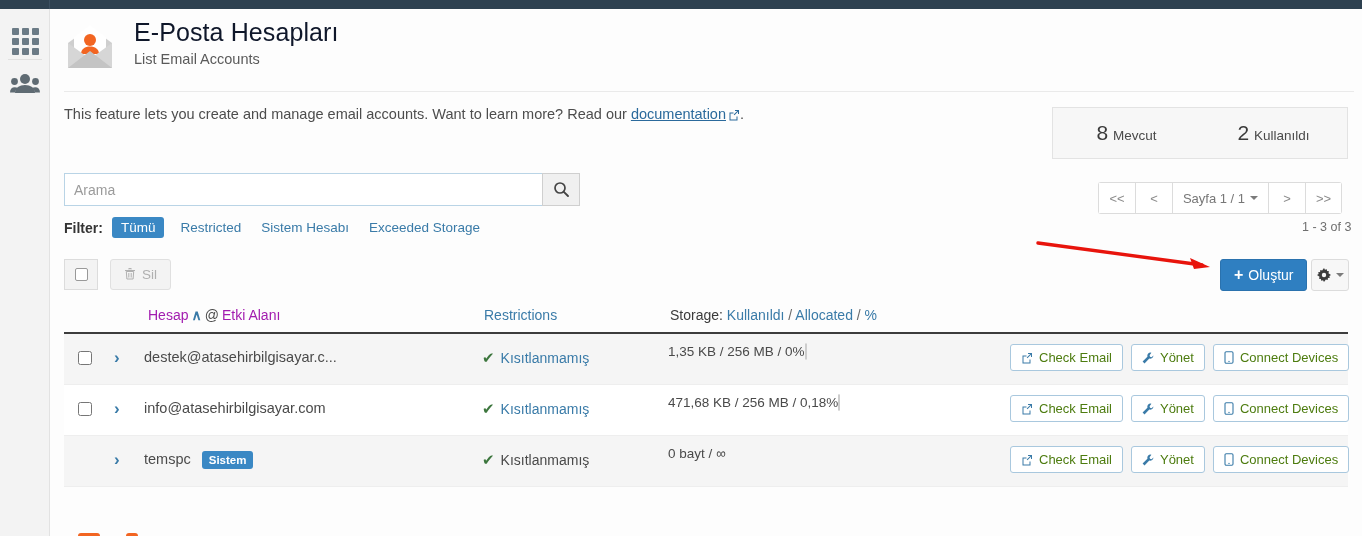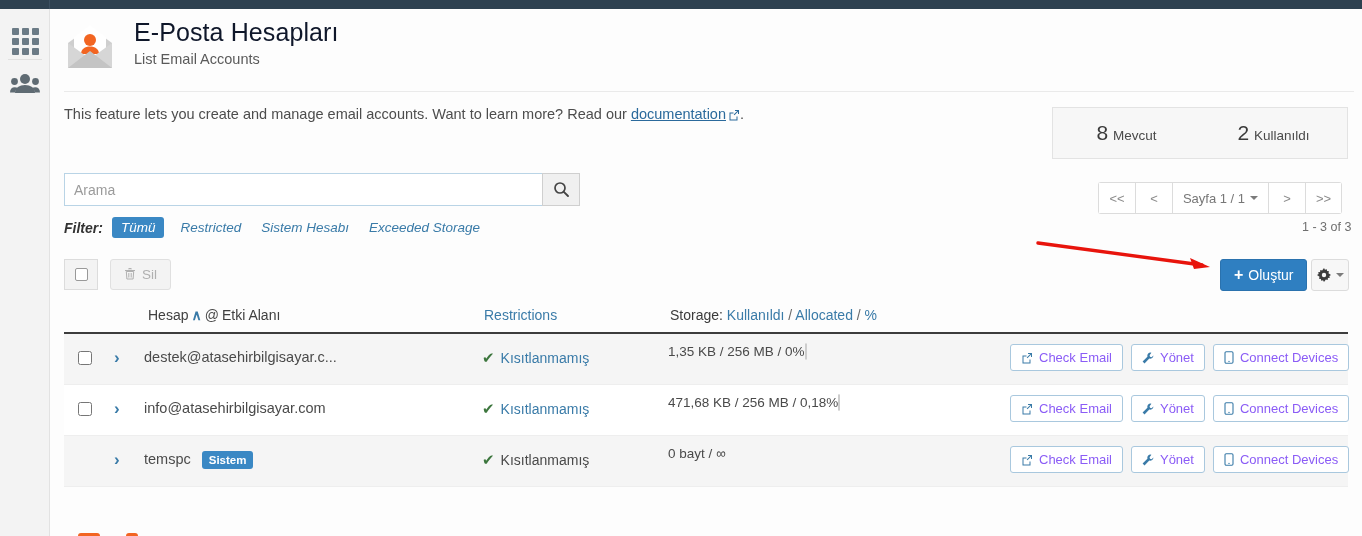--- a/index.html
+++ b/index.html
@@ -95,21 +95,21 @@
   }
   .search-input::placeholder { color: #9b9b9b; }
   .search-btn {
     width: 38px; height: 33px; border: 1px solid #cfcfcf; background: #f0f0f0;
     display: flex; align-items: center; justify-content: center; cursor: pointer;
   }
 
   
   .filter-row {
     position: absolute; top: 208px; left: 14px;
-    display: flex; align-items: center; font-size: 14px; font-style: italic;
+    display: flex; align-items: center; font-size: 14px;
   }
   .filter-label { font-weight: bold; color: #333; margin-right: 9px; }
   .filter-pill {
     background: #3a88c4; color: #fff; border-radius: 3px;
     padding: 3px 9px; font-size: 13.5px; margin-right: 16px; cursor: pointer;
   }
   .filter-link {
     color: #3a7ba8; font-size: 13.5px; margin-right: 20px;
     text-decoration: none; cursor: pointer;
   }
@@ -165,21 +165,21 @@
     display: flex; align-items: center; justify-content: center;
   }
 
   
   .table { position: absolute; top: 292px; left: 14px; width: 1284px; }
   .thead {
     height: 33px; display: flex; align-items: center;
     border-bottom: 2px solid #3c3c3c; font-size: 14px;
   }
   .th-acct { position: absolute; left: 84px; top: 6px; }
-  .th-acct a { color: #404040; text-decoration: none; }
+  .th-acct a { color: #a21caf; text-decoration: none; }
   .th-acct .at { color: #4a4a4a; margin: 0 3px; }
   .th-restrict { position: absolute; left: 420px; top: 6px; color: #3a7ba8; }
   .th-storage { position: absolute; left: 606px; top: 6px; color: #3b3b3b; }
   .th-storage a { color: #3a7ba8; text-decoration: none; }
   .th-storage .sl { color: #6a6a6a; }
 
   .row {
     position: relative; height: 51px; border-bottom: 1px solid #eeeeee;
     display: block;
   }
@@ -208,21 +208,21 @@
   .tick { color: #3c763d; margin-right: 6px; font-size: 15px; }
   .cell-restrict a { color: #3a7ba8; text-decoration: none; }
   .cell-restrict .plain { color: #4a4a4a; }
   .cell-storage { position: absolute; left: 604px; top: 10px; font-size: 13.5px; color: #4a4a4a; }
   .bar {
     margin-top: 7px; width: 200px; height: 9px; border: 1px solid #cdcdcd;
     border-radius: 5px; background: #fbfbfb;
   }
   .cell-actions { position: absolute; left: 946px; top: 10px; display: flex; gap: 8px; }
   .act-btn {
-    height: 27px; border: 1px solid #a9c8de; background: #fff; color: #8b5cf6;
+    height: 27px; border: 1px solid #a9c8de; background: #fff; color: #4d7c0f;
     font-size: 13px; padding: 0 10px; border-radius: 3px; cursor: pointer;
     display: flex; align-items: center; font-family: "Liberation Sans", sans-serif;
     white-space: nowrap;
   }
   .act-btn .aico { margin-right: 6px; display: inline-flex; }
 
   
   .bottom-partial {
     position: absolute; top: 524px; left: 28px; display: flex; gap: 26px;
   }

